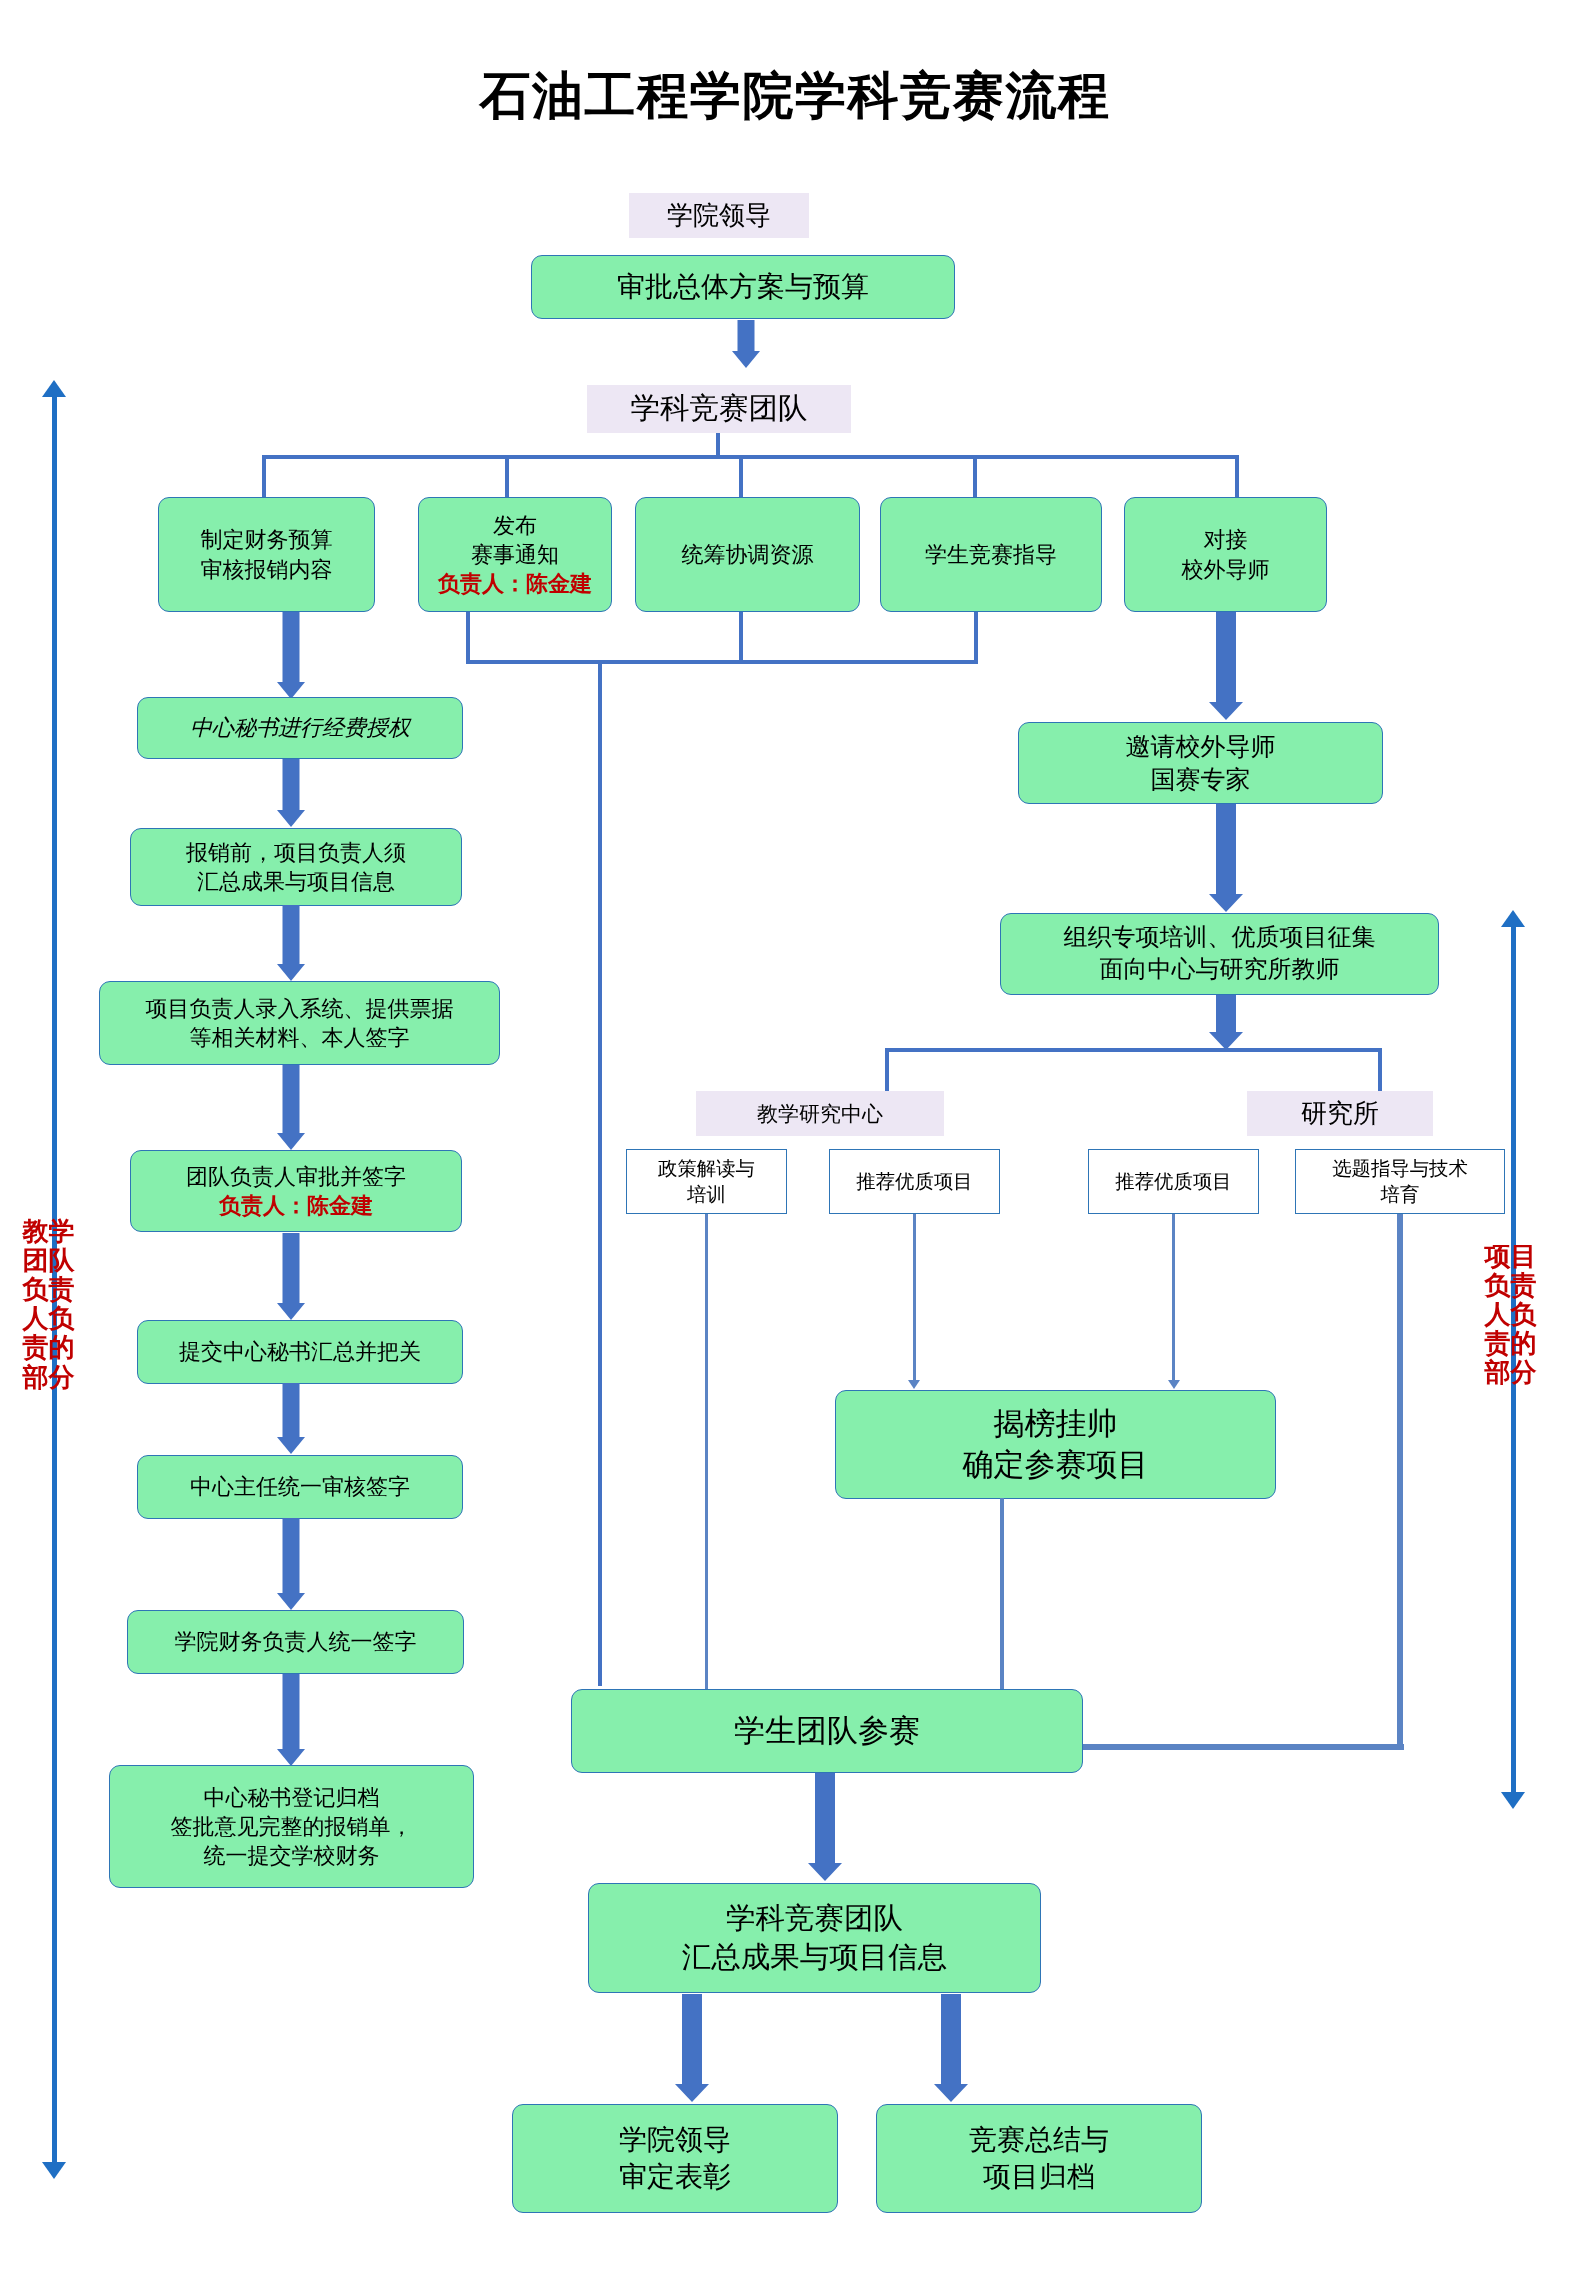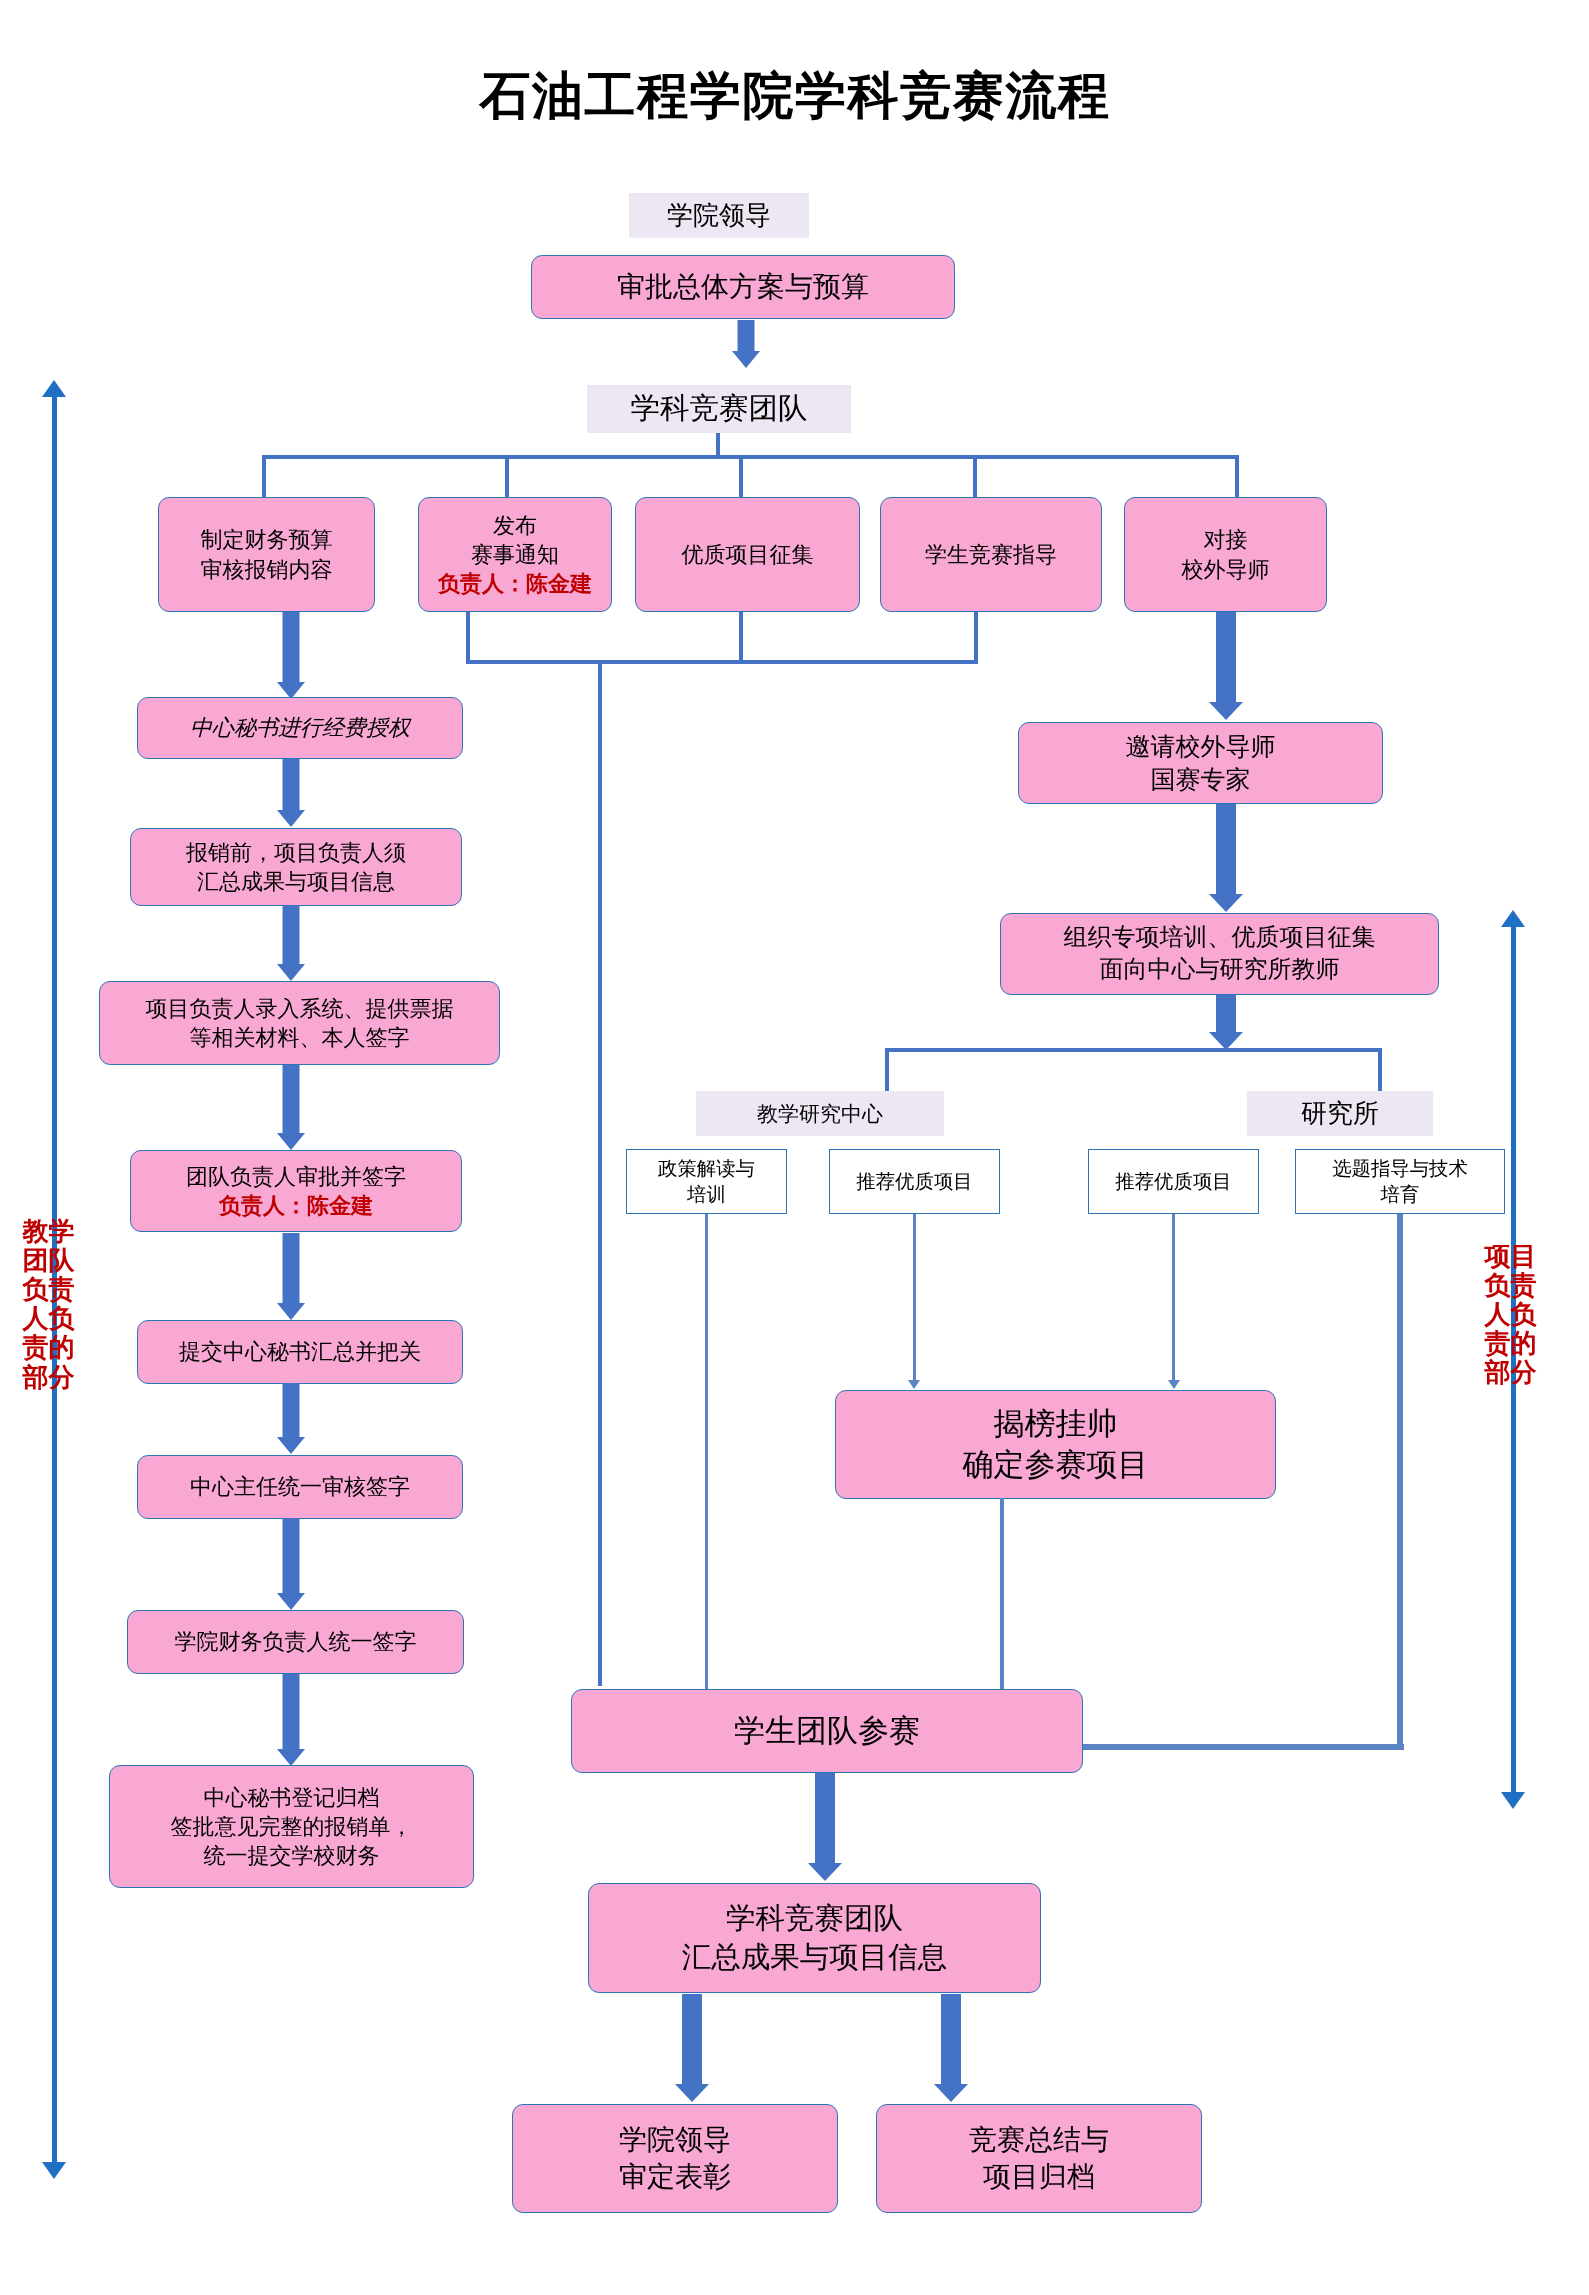--- a/index.html
+++ b/index.html
@@ -28,21 +28,21 @@
     letter-spacing: 1.6px;
     color: #000000;
     font-family: "Liberation Serif", "DejaVu Serif", serif;
   }
   
   .box {
     position: absolute;
     box-sizing: border-box;
     border: 1.6px solid #2e75b6;
     border-radius: 11px;
-    background: #f9a8d4;
+    background: #86efac;
     display: flex;
     flex-direction: column;
     align-items: center;
     justify-content: center;
     text-align: center;
     color: #000000;
     line-height: 1.32;
     font-family: "Liberation Serif", "DejaVu Serif", serif;
   }
   .box .ln { display: block; white-space: nowrap; }
@@ -164,21 +164,21 @@
     <span class="ln">审核报销内容</span>
   </div>
 
   <div class="box" style="left:418px; top:497px; width:194px; height:115px; font-size:22px;">
     <span class="ln">发布</span>
     <span class="ln">赛事通知</span>
     <span class="ln resp">负责人：陈金建</span>
   </div>
 
   <div class="box" style="left:635px; top:497px; width:225px; height:115px; font-size:22px;">
-    <span class="ln">优质项目征集</span>
+    <span class="ln">统筹协调资源</span>
   </div>
 
   <div class="box" style="left:880px; top:497px; width:222px; height:115px; font-size:22px;">
     <span class="ln">学生竞赛指导</span>
   </div>
 
   <div class="box" style="left:1124px; top:497px; width:203px; height:115px; font-size:22px;">
     <span class="ln">对接</span>
     <span class="ln">校外导师</span>
   </div>

